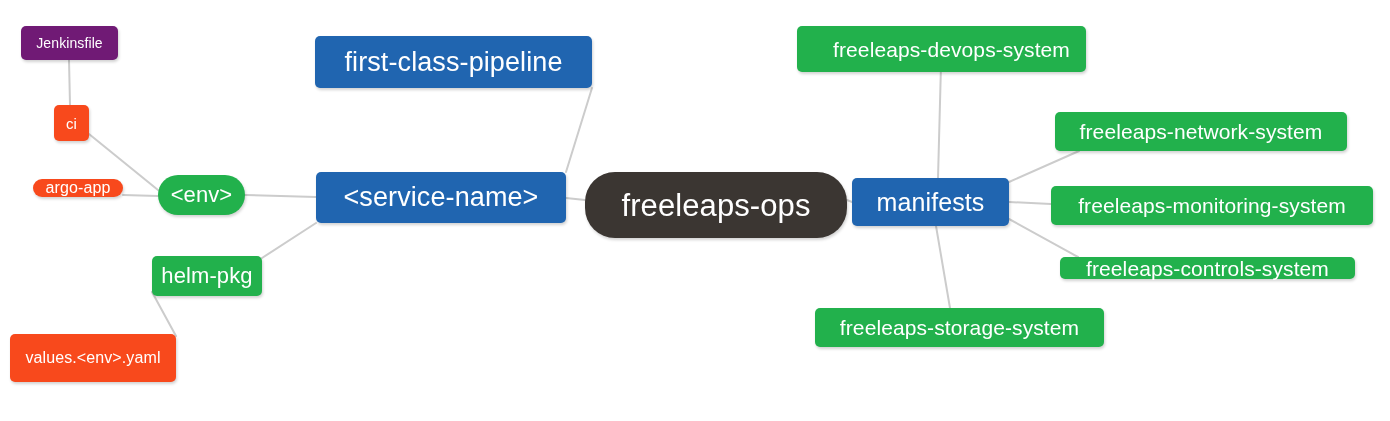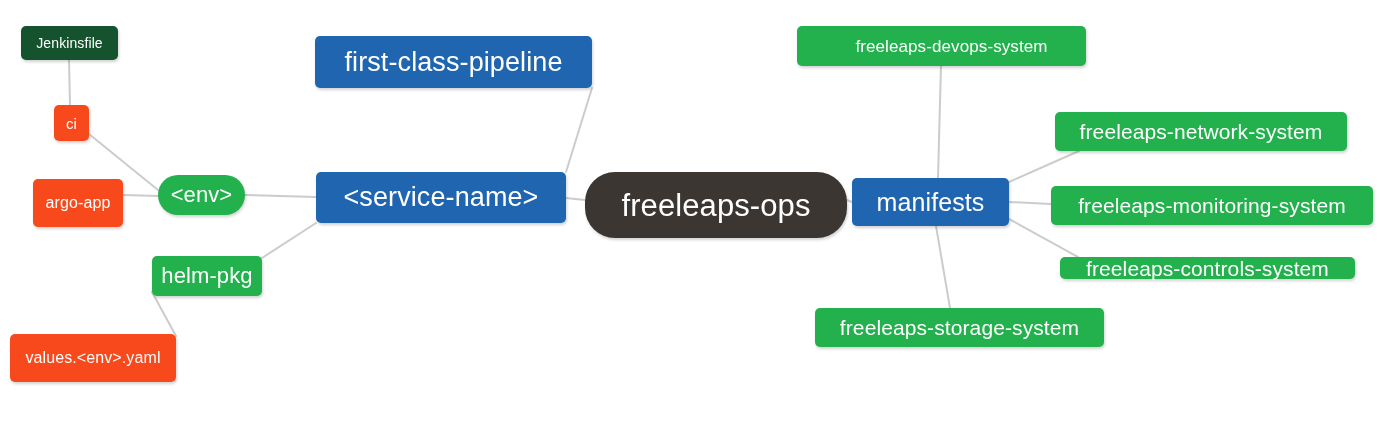--- a/index.html
+++ b/index.html
@@ -37,21 +37,21 @@
     white-space: nowrap;
     border-radius: 5px;
     box-shadow: 1px 2px 3px rgba(0,0,0,0.18);
     line-height: 1;
     letter-spacing: 0.1px;
   }
   .node.c-root    { background: #3b3632; border-radius: 30px; }
   .node.c-blue    { background: #2065b0; }
   .node.c-green   { background: #22b14c; }
   .node.c-red     { background: #f8491c; }
-  .node.c-orange  { background: #14532d; }
+  .node.c-orange  { background: #701a75; }
 </style>
 </head>
 <body>
 
 <div id="canvas">
   <svg id="edges" viewBox="0 0 1390 421" xmlns="http://www.w3.org/2000/svg">
       <polyline points="566,198 585,200" fill="none" stroke="#cccccc" stroke-width="2" stroke-linecap="round"></polyline>
       <polyline points="847,200 852,202" fill="none" stroke="#cccccc" stroke-width="2" stroke-linecap="round"></polyline>
       <polyline points="592,88 566,172" fill="none" stroke="#cccccc" stroke-width="2" stroke-linecap="round"></polyline>
       <polyline points="316,197 245,195" fill="none" stroke="#cccccc" stroke-width="2" stroke-linecap="round"></polyline>
@@ -67,22 +67,22 @@
       <polyline points="936,226 950,308" fill="none" stroke="#cccccc" stroke-width="2" stroke-linecap="round"></polyline>
     </svg>
   <div id="nodes-layer">
       <div class="node c-root" style="left: 585px; top: 172px; width: 262px; height: 66px; font-size: 31px;">freeleaps-ops</div>
       <div class="node c-blue" style="left: 316px; top: 172px; width: 250px; height: 51px; font-size: 27px;">&lt;service-name&gt;</div>
       <div class="node c-blue" style="left: 315px; top: 36px; width: 277px; height: 52px; font-size: 27px;">first-class-pipeline</div>
       <div class="node c-blue" style="left: 852px; top: 178px; width: 157px; height: 48px; font-size: 25px;">manifests</div>
       <div class="node c-green" style="left: 158px; top: 175px; width: 87px; height: 40px; font-size: 22px; border-radius: 20px;">&lt;env&gt;</div>
       <div class="node c-green" style="left: 152px; top: 256px; width: 110px; height: 40px; font-size: 22px;">helm-pkg</div>
       <div class="node c-red" style="left: 54px; top: 105px; width: 35px; height: 36px; font-size: 15px;">ci</div>
-      <div class="node c-red" style="left: 33px; top: 179px; width: 90px; height: 48px; font-size: 16px;">argo-app</div>
+      <div class="node c-red" style="left: 33px; top: 179px; width: 90px; height: 18px; font-size: 16px; border-radius: 11px;">argo-app</div>
       <div class="node c-red" style="left: 10px; top: 334px; width: 166px; height: 48px; font-size: 16px;">values.&lt;env&gt;.yaml</div>
       <div class="node c-orange" style="left: 21px; top: 26px; width: 97px; height: 34px; font-size: 14px;">Jenkinsfile</div>
-      <div class="node c-green" style="left: 797px; top: 26px; width: 289px; height: 40px; font-size: 17px; padding-left: 20px;">freeleaps-devops-system</div>
+      <div class="node c-green" style="left: 797px; top: 26px; width: 289px; height: 46px; font-size: 21px; padding-left: 20px;">freeleaps-devops-system</div>
       <div class="node c-green" style="left: 1055px; top: 112px; width: 292px; height: 39px; font-size: 21px;">freeleaps-network-system</div>
       <div class="node c-green" style="left: 1051px; top: 186px; width: 322px; height: 39px; font-size: 21px;">freeleaps-monitoring-system</div>
       <div class="node c-green" style="left: 1060px; top: 257px; width: 295px; height: 22px; font-size: 21px;">freeleaps-controls-system</div>
       <div class="node c-green" style="left: 815px; top: 308px; width: 289px; height: 39px; font-size: 21px;">freeleaps-storage-system</div>
     </div>
 </div>
 
 </body></html>

